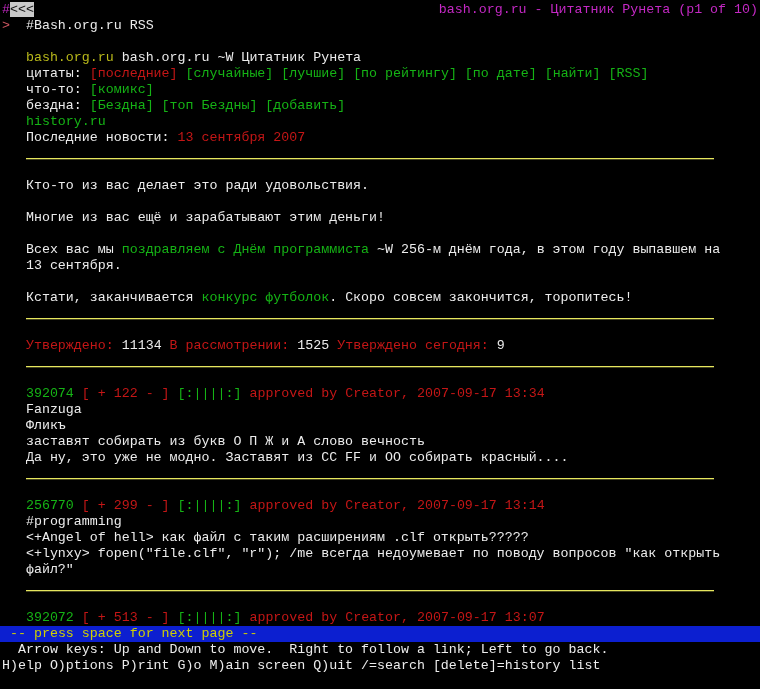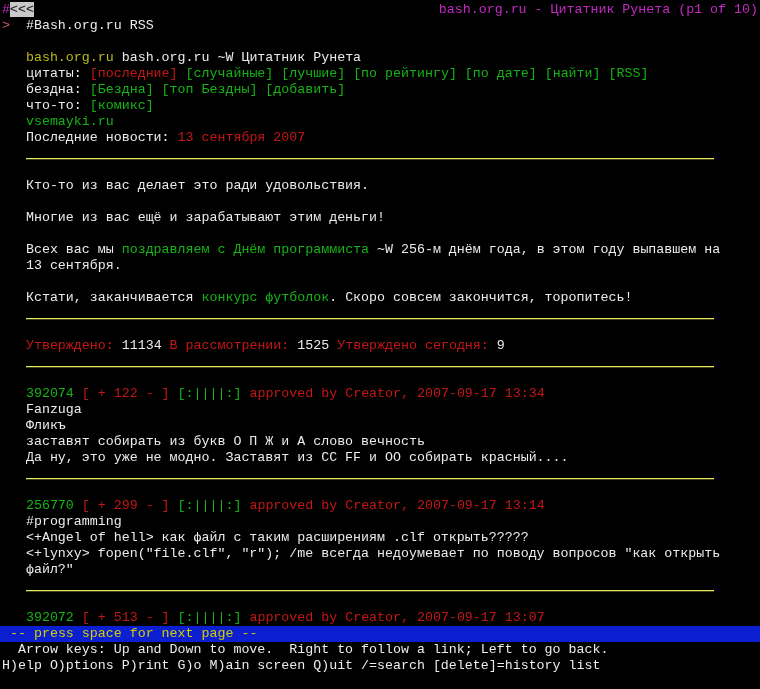--- a/index.html
+++ b/index.html
@@ -41,23 +41,23 @@
 </style>
 </head>
 <body>
 
 <div id="screen">
     <div class="row"><span class="m">#</span><span class="inv">&lt;&lt;&lt;</span><span class="right"><span class="m">bash.org.ru - Цитатник Рунета (p1 of 10)</span></span></div>
     <div class="row"><span class="pr">&gt;</span><span class="w">  #Bash.org.ru RSS</span></div>
     <div class="row"></div>
     <div class="row"><span class="w">   </span><span class="y">bash.org.ru</span><span class="w"> bash.org.ru ~W Цитатник Рунета</span></div>
     <div class="row"><span class="w">   цитаты: </span><span class="r">[последние]</span><span class="w"> </span><span class="g">[случайные]</span><span class="w"> </span><span class="g">[лучшие]</span><span class="w"> </span><span class="g">[по рейтингу]</span><span class="w"> </span><span class="g">[по дате]</span><span class="w"> </span><span class="g">[найти]</span><span class="w"> </span><span class="g">[RSS]</span></div>
+    <div class="row"><span class="w">   что-то: </span><span class="g">[комикс]</span></div>
     <div class="row"><span class="w">   бездна: </span><span class="g">[Бездна]</span><span class="w"> </span><span class="g">[топ Бездны]</span><span class="w"> </span><span class="g">[добавить]</span></div>
-    <div class="row"><span class="w">   что-то: </span><span class="g">[комикс]</span></div>
-    <div class="row"><span class="w">   </span><span class="g">vsemayki.ru</span></div>
+    <div class="row"><span class="w">   </span><span class="g">history.ru</span></div>
     <div class="row"><span class="w">   Последние новости: </span><span class="r">13 сентября 2007</span></div>
     <div class="row"><span class="rule"></span></div>
     <div class="row"></div>
     <div class="row"><span class="w">   Кто-то из вас делает это ради удовольствия.</span></div>
     <div class="row"></div>
     <div class="row"><span class="w">   Многие из вас ещё и зарабатывают этим деньги!</span></div>
     <div class="row"></div>
     <div class="row"><span class="w">   Всех вас мы </span><span class="g">поздравляем с Днём программиста</span><span class="w"> ~W 256-м днём года, в этом году выпавшем на</span></div>
     <div class="row"><span class="w">   13 сентября.</span></div>
     <div class="row"></div>

